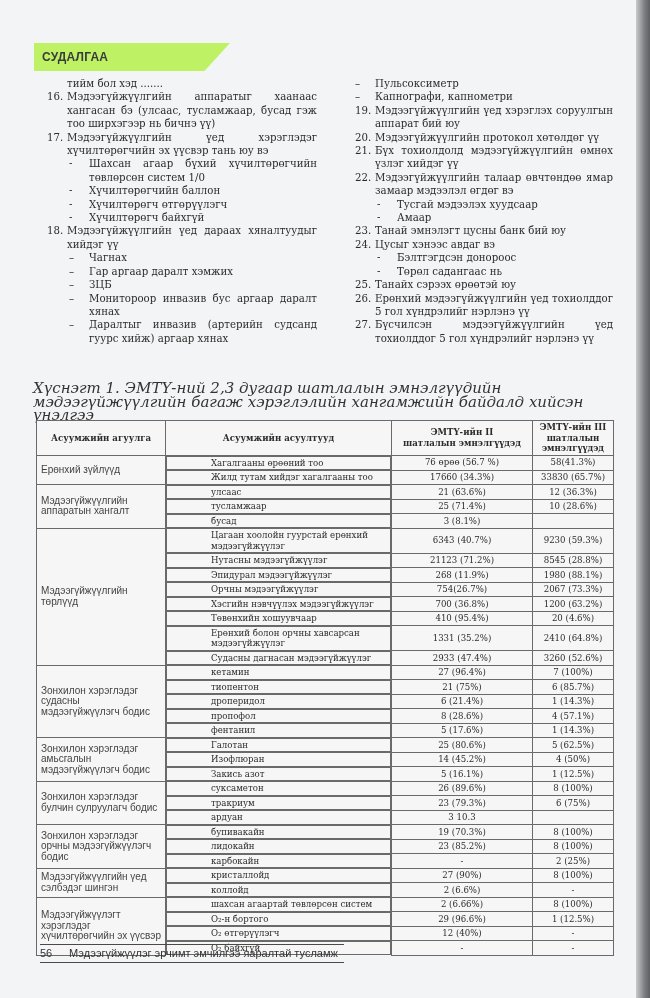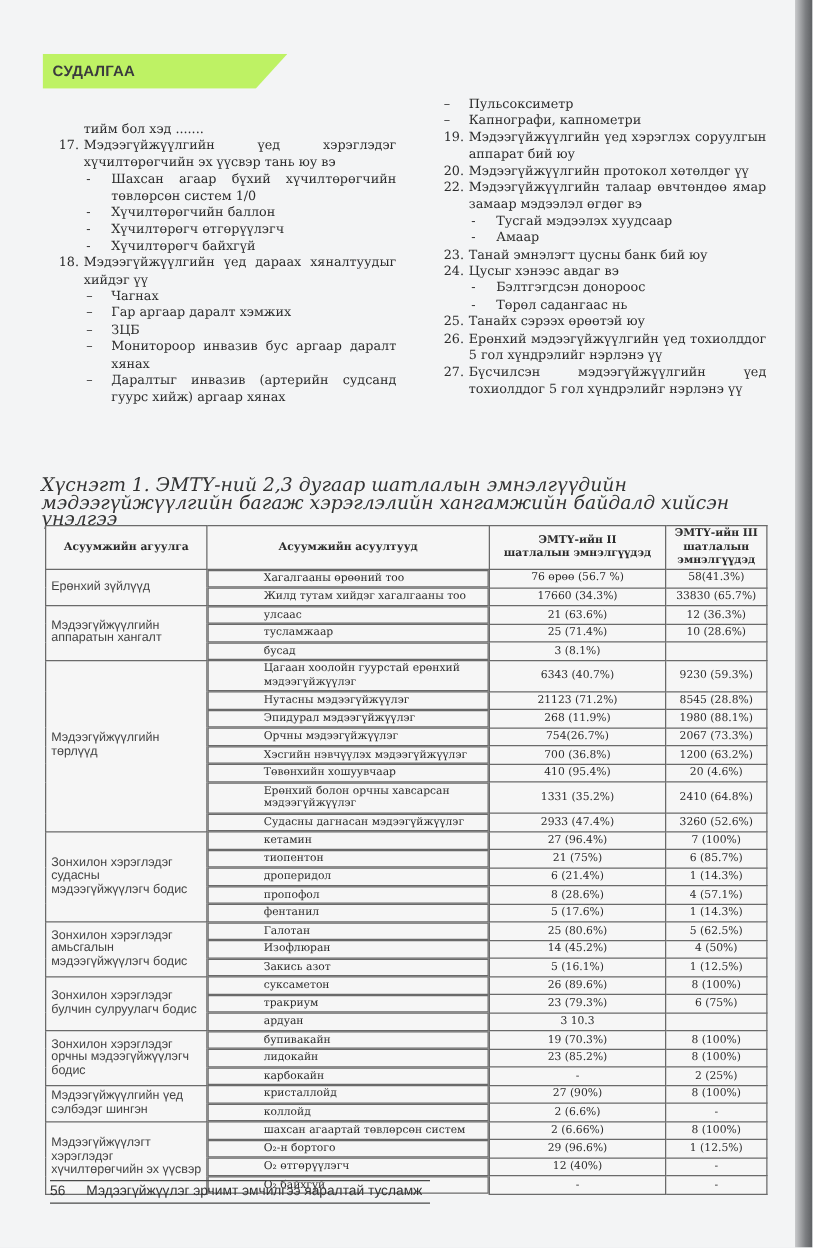--- a/index.html
+++ b/index.html
@@ -22,21 +22,21 @@
     position: absolute; left: 34px; top: 43px; width: 196px; height: 28px;
     background: #bef264;
     clip-path: polygon(0 0, 100% 0, 87% 100%, 0 100%);
   }
   .section-banner span {
     position: absolute; left: 8px; top: 7px;
     font-family: "Liberation Sans", sans-serif; font-weight: bold;
     font-size: 12px; color: #3b3b3e; letter-spacing: 0.2px;
   }
   .col { position: absolute; font-size: 10.2px; line-height: 13.4px; }
-  .col-left { left: 47px; top: 77px; width: 270px; margin-top: 20px; }
+  .col-left { left: 47px; top: 77px; width: 270px; }
   .col-right { left: 355px; top: 77px; width: 258px; }
   .q { display: flex; }
   .q .num { width: 20px; flex: none; }
   .q .txt { flex: 1; text-align: justify; }
   .sub { display: flex; margin-left: 22px; }
   .sub .dash { width: 20px; flex: none; }
   .sub .txt { flex: 1; text-align: justify; }
   .cont { margin-left: 20px; }
   .caption {
     position: absolute; left: 33px; top: 382px; width: 580px;
@@ -68,20 +68,24 @@
 
 <div class="page">
 
   <div class="section-banner">
     <span>СУДАЛГАА</span>
   </div>
 
   <div class="col col-left">
     <div class="cont">тийм бол хэд .......</div>
 
+    <div class="q">
+      <span class="num">16.</span>
+      <span class="txt">Мэдээгүйжүүлгийн аппаратыг хаанаас хангасан бэ (улсаас, тусламжаар, бусад гэж тоо ширхэгээр нь бичнэ үү)</span>
+    </div>
 
     <div class="q">
       <span class="num">17.</span>
       <span class="txt">Мэдээгүйжүүлгийн үед хэрэглэдэг хүчилтөрөгчийн эх үүсвэр тань юу вэ</span>
     </div>
     <div class="sub">
         <span class="dash">-</span>
         <span class="txt">Шахсан агаар бүхий хүчилтөрөгчийн төвлөрсөн систем  1/0</span>
       </div>
     <div class="sub">
@@ -133,20 +137,24 @@
         <span class="txt">Капнографи, капнометри</span>
       </div>
 
     <div class="q">
         <span class="num">19.</span>
         <span class="txt">Мэдээгүйжүүлгийн үед хэрэглэх соруулгын аппарат бий юу</span>
       </div>
     <div class="q">
         <span class="num">20.</span>
         <span class="txt">Мэдээгүйжүүлгийн протокол хөтөлдөг үү</span>
+      </div>
+    <div class="q">
+        <span class="num">21.</span>
+        <span class="txt">Бүх тохиолдолд мэдээгүйжүүлгийн өмнөх үзлэг хийдэг үү</span>
       </div>
     <div class="q">
         <span class="num">22.</span>
         <span class="txt">Мэдээгүйжүүлгийн талаар өвчтөндөө ямар замаар мэдээлэл өгдөг вэ</span>
       </div>
     <div class="sub">
         <span class="dash">-</span>
         <span class="txt">Тусгай мэдээлэх хуудсаар</span>
       </div>
     <div class="sub">

